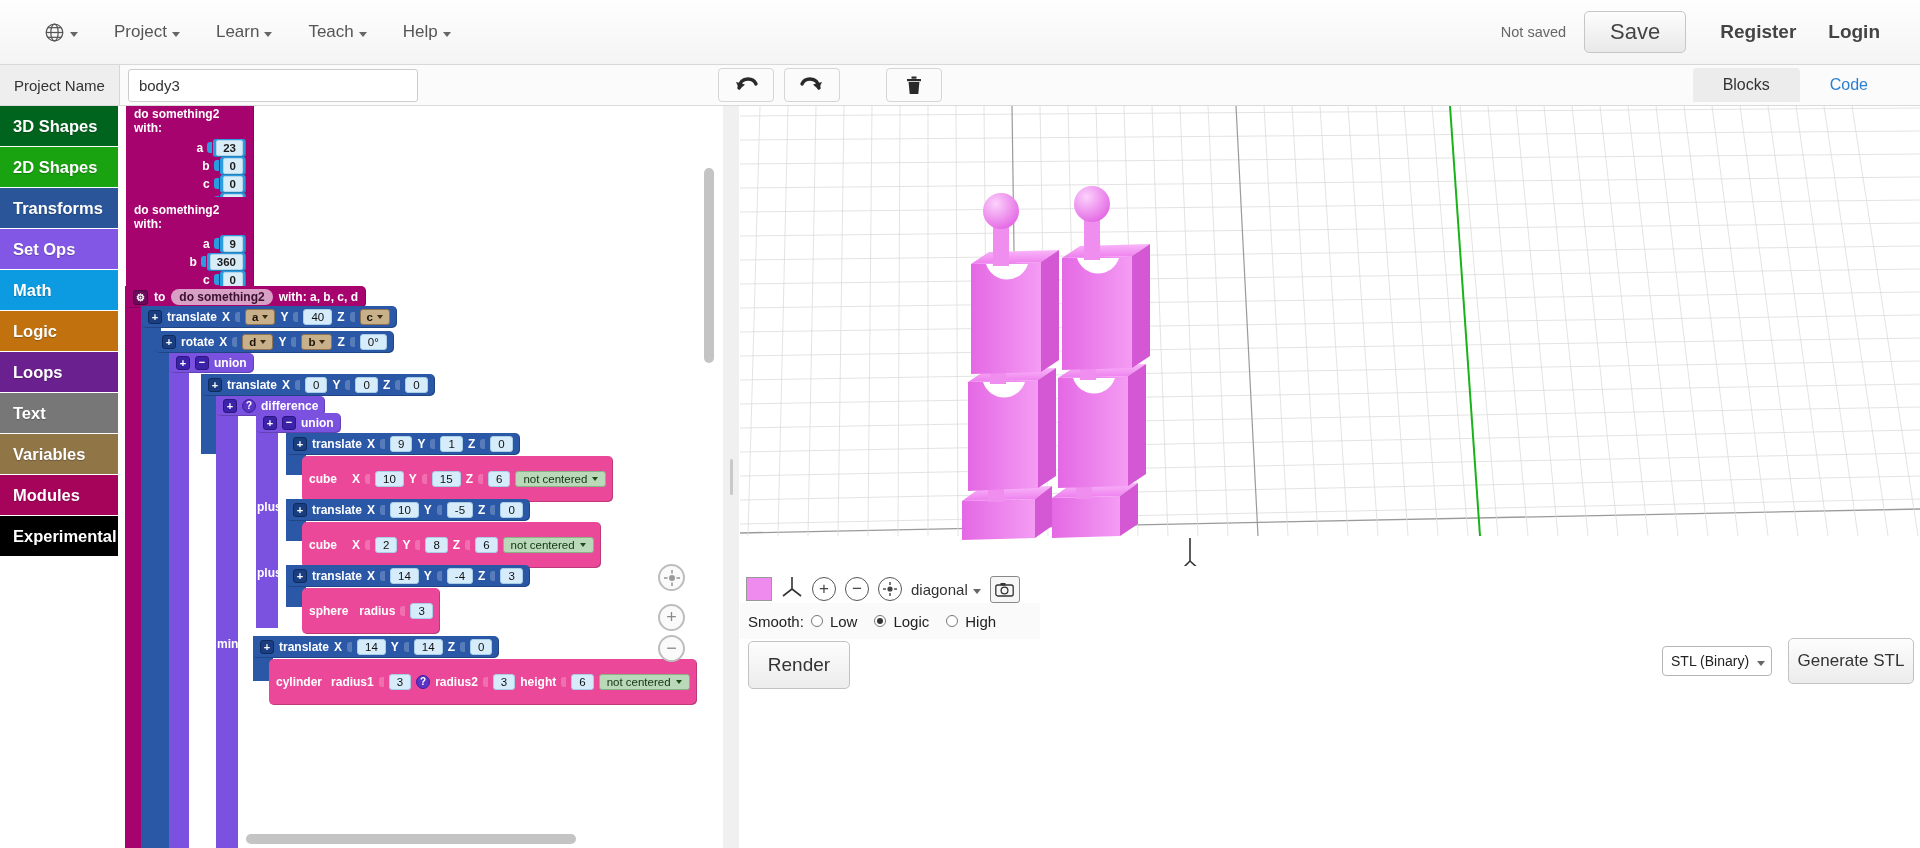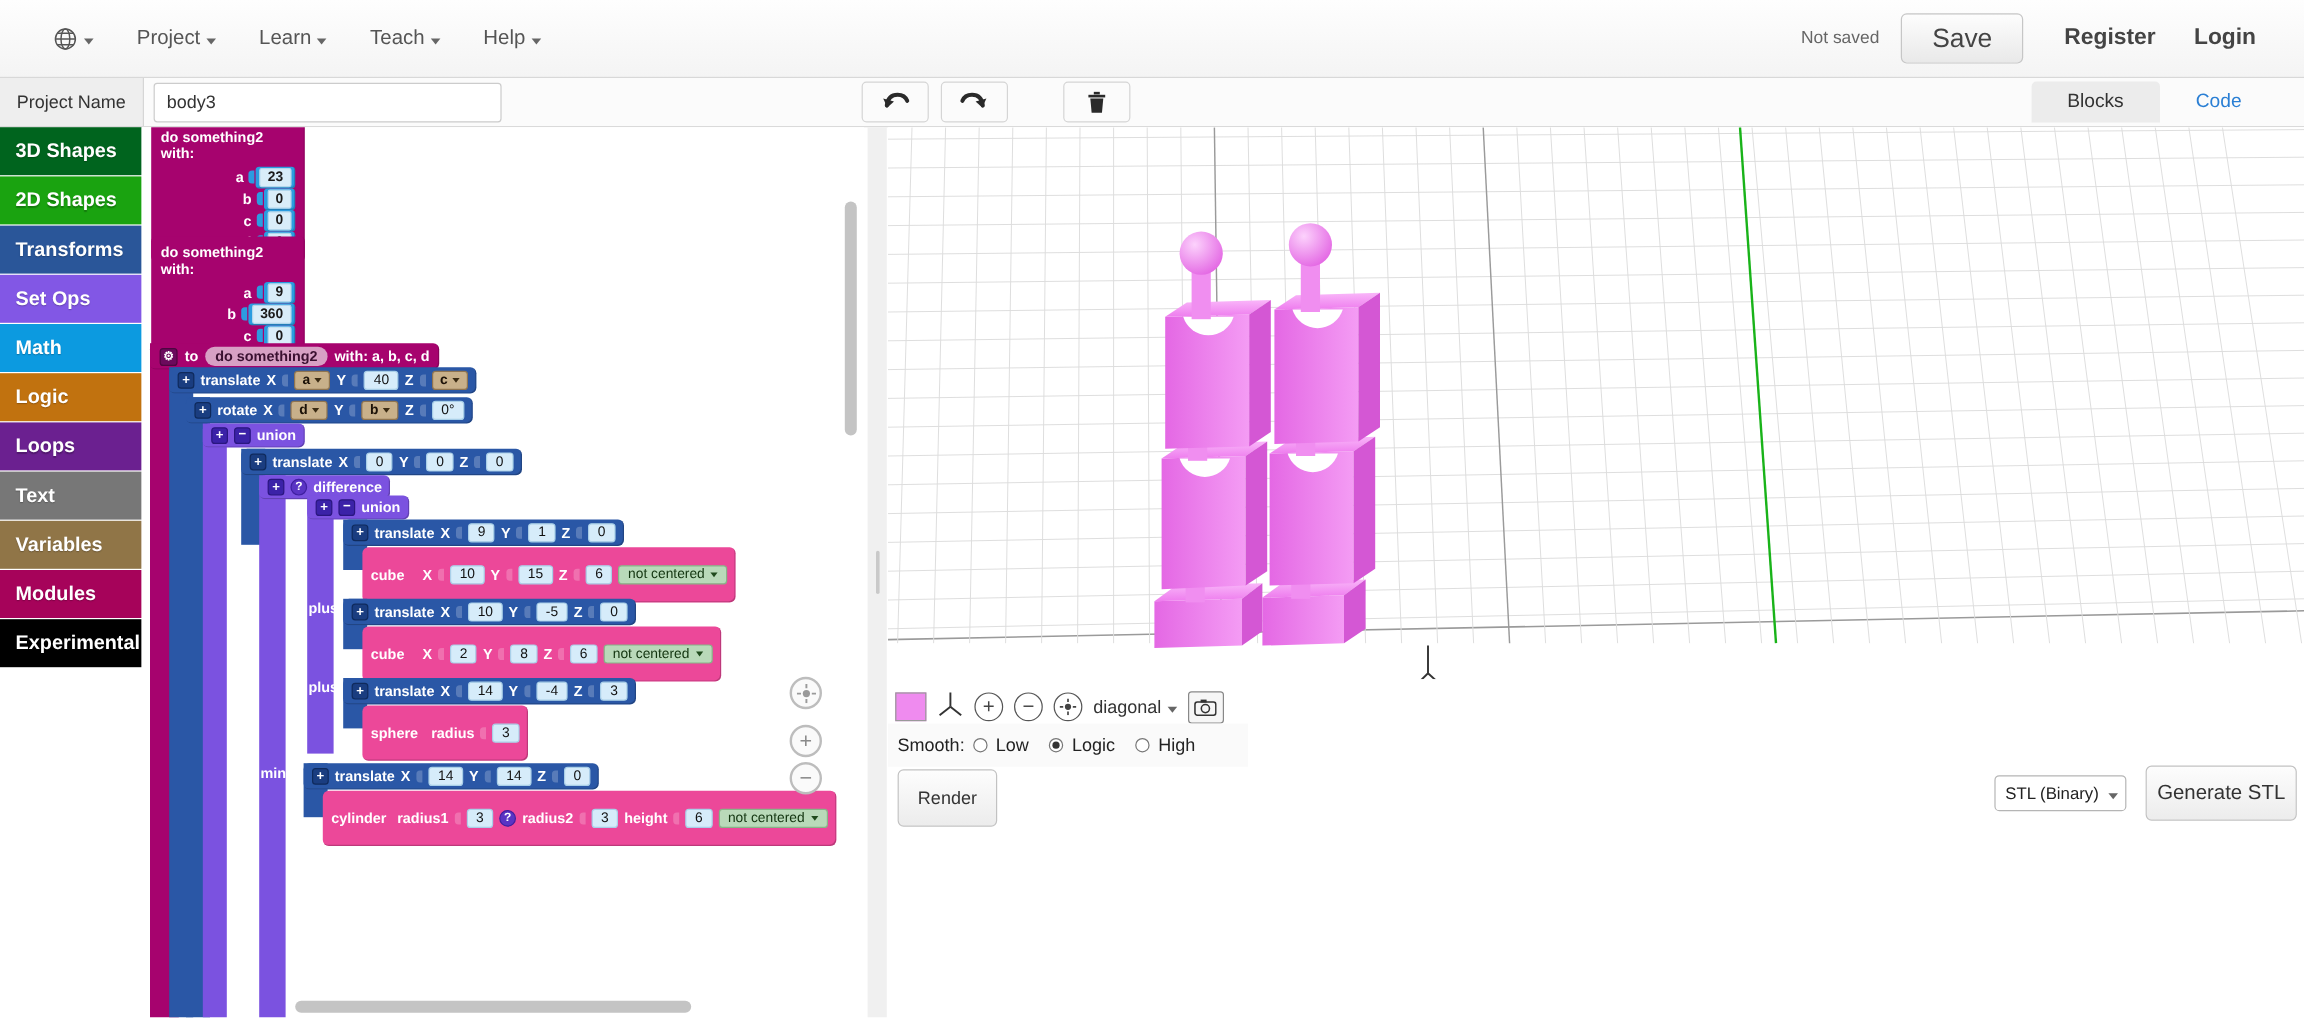--- a/index.html
+++ b/index.html
@@ -277,24 +277,24 @@
     width: 12px; height: 12px; border-radius: 50%;
     border: 1.5px solid #777; background: #fff;
     display: inline-flex; align-items: center; justify-content: center;
   }
   .radio.on::after {
     content: ''; width: 6px; height: 6px; border-radius: 50%; background: #333;
   }
   .radio-lbl { margin-right: 10px; font-size: 15px; color: #222; }
   .render-btn {
     position: absolute; left: 8px; top: 535px;
-    width: 83px; height: 48px;
+    width: 102px; height: 48px;
     background: linear-gradient(#fdfdfd, #ececec);
     border: 1px solid #c2c2c2; border-radius: 5px;
-    font-size: 15px; color: #333; cursor: pointer;
+    font-size: 19px; color: #333; cursor: pointer;
   }
   .stl-select {
     position: absolute; right: 148px; top: 540px;
     width: 110px; height: 30px;
     border: 1px solid #b5b5b5; border-radius: 4px;
     background: #fff; font-size: 14px; color: #222;
     padding-left: 8px; display: flex; align-items: center;
     justify-content: space-between; padding-right: 6px; cursor: pointer;
   }
   .gen-btn {

